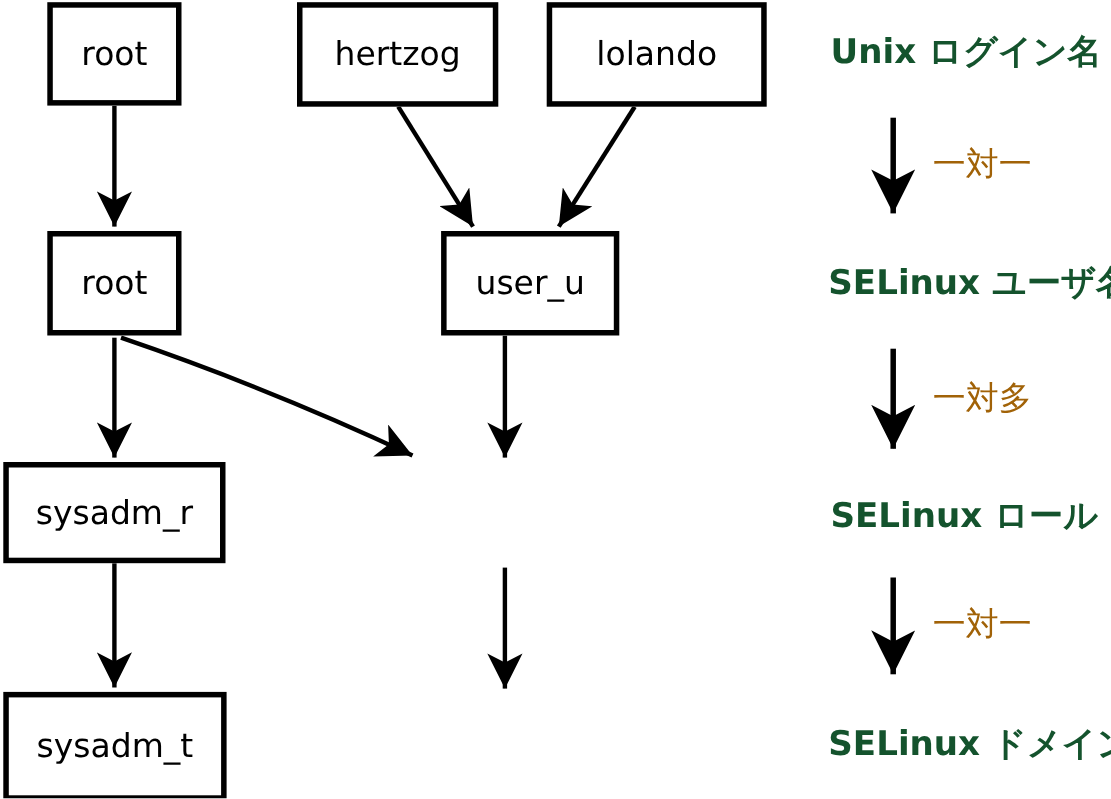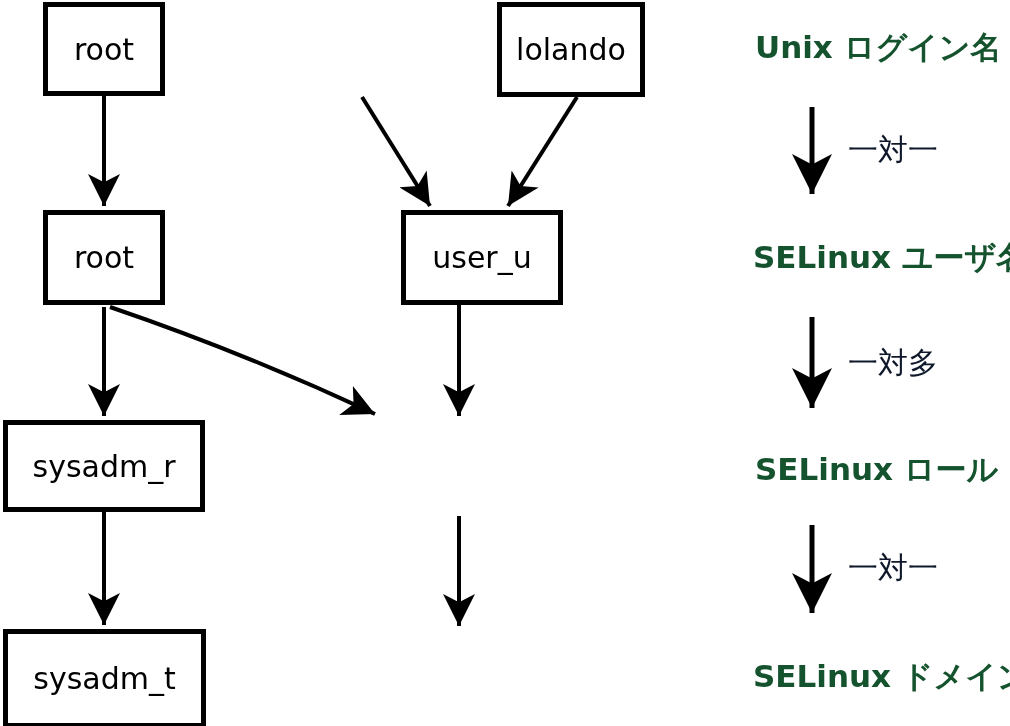--- a/index.html
+++ b/index.html
@@ -40,28 +40,28 @@
     font-size: 31px;
     font-weight: bold;
     color: #14532d;
     white-space: nowrap;
     line-height: 1;
   }
   .legend-rel {
     position: absolute;
     font-size: 30px;
     font-weight: normal;
-    color: #0f172a;
+    color: #a16207;
     white-space: nowrap;
     line-height: 1;
   }
   
   #n-unix-root    { left: 43px;  top: 2px;   width: 122px; height: 94px; }
   #n-hertzog      { left: 270px; top: 2px;   width: 183px; height: 95px; }
-  #n-lolando      { left: 497px; top: 2px;   width: 148px; height: 95px; }
+  #n-lolando      { left: 497px; top: 2px;   width: 200px; height: 95px; }
   #n-selinux-root { left: 43px;  top: 210px; width: 122px; height: 95px; }
   #n-user-u       { left: 378px; top: 210px; width: 162px; height: 95px; margin-left: 23px; }
   #n-sysadm-r     { left: 3px;   top: 420px; width: 202px; height: 92px; }
   #n-user-r       { left: 382px; top: 420px; width: 155px; height: 96px; }
   #n-sysadm-t     { left: 3px;   top: 629px; width: 203px; height: 99px; }
   #n-user-t       { left: 382px; top: 630px; width: 151px; height: 91px; }
   
   #lg-level-1 { left: 755px; top: 32px; }
   #lg-rel-1   { left: 848px; top: 135px; }
   #lg-level-2 { left: 753px; top: 242px; }
@@ -92,20 +92,23 @@
     <path d="M 459 516 V 626" stroke="#000000" stroke-width="4" fill="none" marker-end="url(#arrowhead)"></path>
 
     <path d="M 812 107 V 194" stroke="#000000" stroke-width="5" fill="none" marker-end="url(#arrowhead)"></path>
     <path d="M 812 317 V 408" stroke="#000000" stroke-width="5" fill="none" marker-end="url(#arrowhead)"></path>
     <path d="M 812 525 V 613" stroke="#000000" stroke-width="5" fill="none" marker-end="url(#arrowhead)"></path>
   </svg>
 
   <div class="node" id="n-unix-root">
     <span>root</span>
   </div>
+  <div class="node" id="n-hertzog">
+    <span>hertzog</span>
+  </div>
   <div class="node" id="n-lolando">
     <span>lolando</span>
   </div>
   <div class="node" id="n-selinux-root">
     <span>root</span>
   </div>
   <div class="node" id="n-user-u">
     <span>user_u</span>
   </div>
   <div class="node" id="n-sysadm-r">

